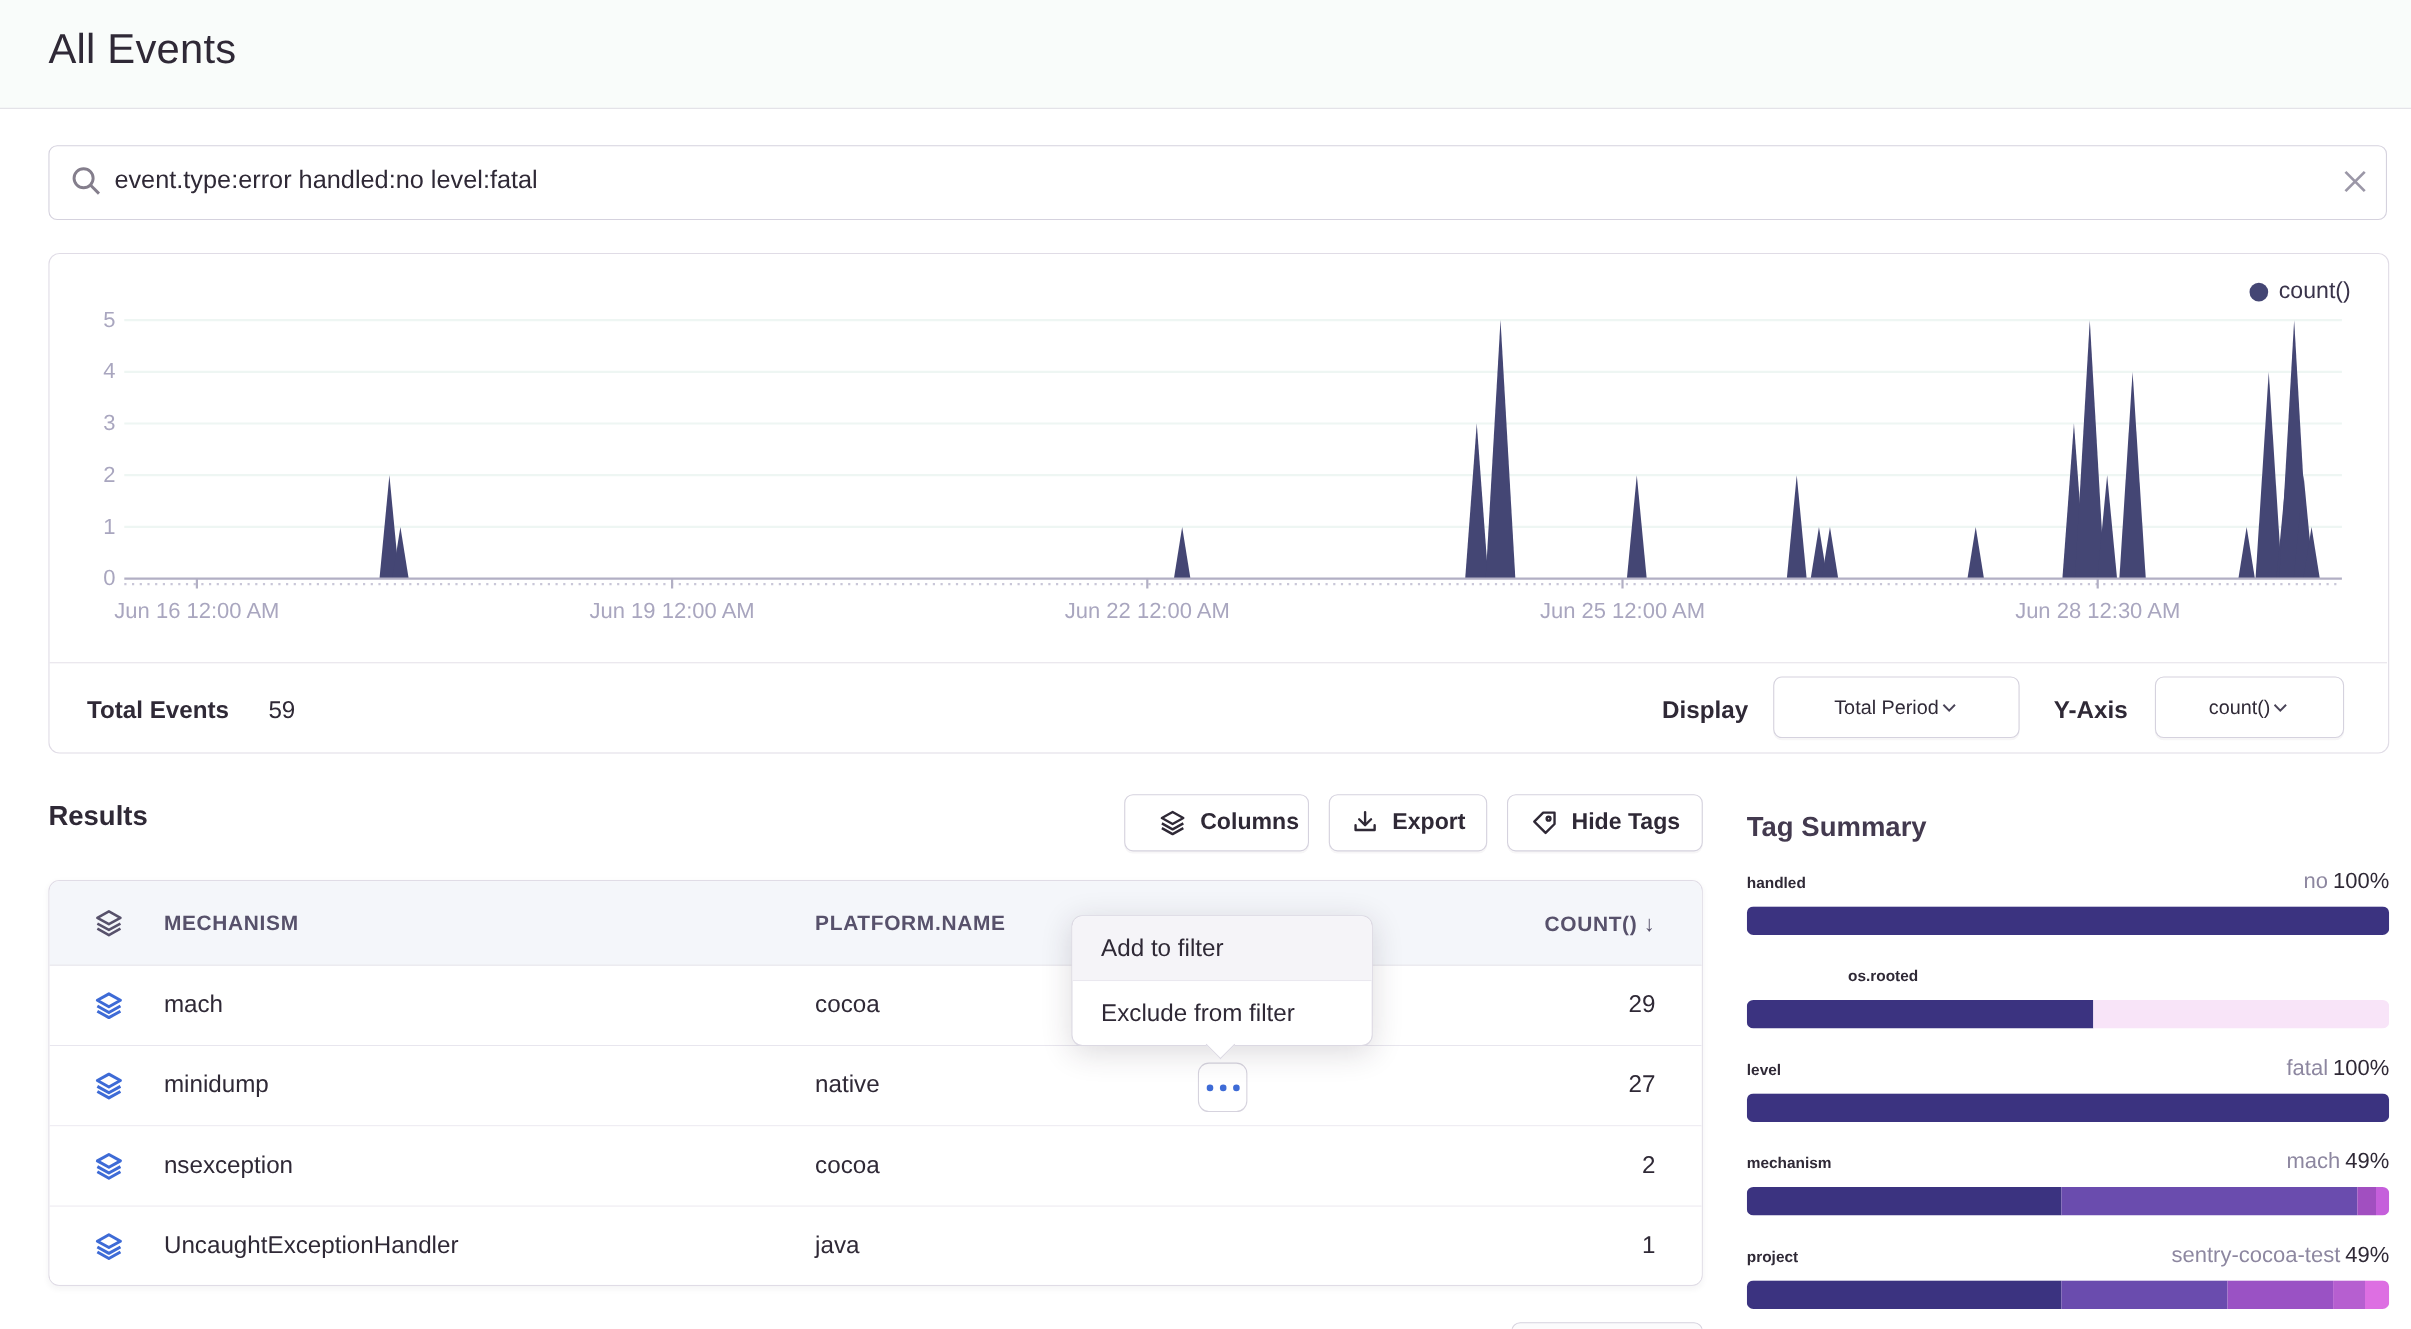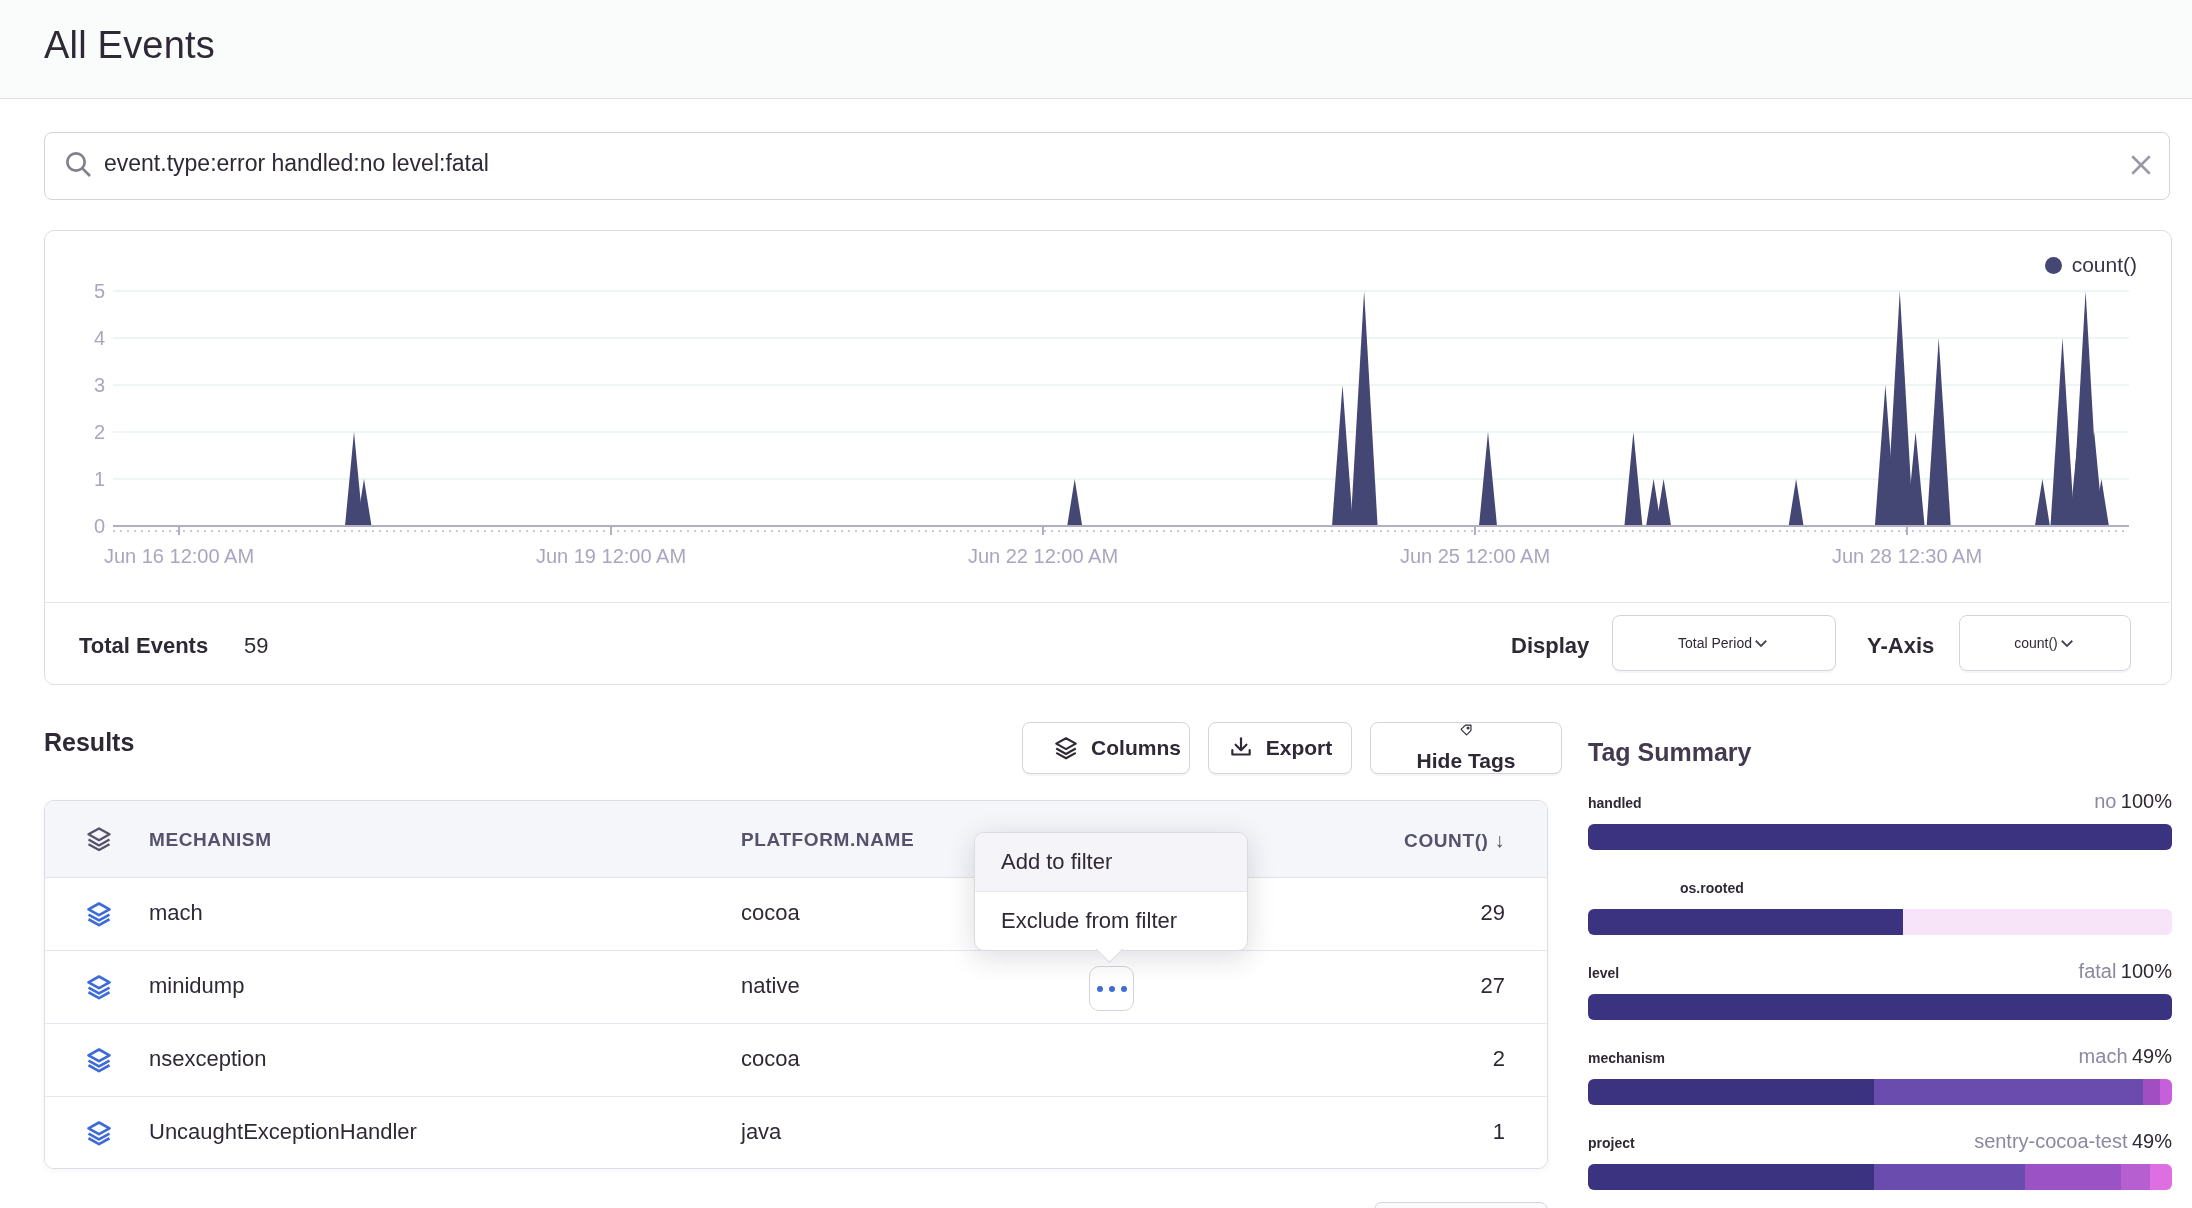--- a/index.html
+++ b/index.html
@@ -22,21 +22,21 @@
   .chart-panel{left:44px;top:230px;width:2128px;height:455px;background:#fff;border:1.5px solid #e0dce6;border-radius:10px;box-sizing:border-box;}
   .legend{right:34px;top:22px;display:flex;align-items:center;gap:10px;}
   .legend-dot{width:17px;height:17px;border-radius:50%;background:#444674;}
   .legend-label{font-size:21px;font-weight:500;color:#39334a;}
   .y-tick{width:60px;text-align:right;font-size:20px;color:#a9a6bf;height:24px;line-height:24px;}
   .x-tick-label{width:220px;text-align:center;font-size:20px;color:#a9a6bf;}
   .chart-footer{left:0;top:371px;width:2125px;height:82px;border-top:1.5px solid #e6e3ea;}
   .tf-label{font-size:22px;font-weight:700;color:#2f2936;}
   .tf-value{font-size:22px;color:#2f2936;}
   .dropdown-btn{height:56px;background:#fff;border:1.5px solid #d5d2de;border-radius:8px;box-sizing:border-box;
-    display:flex;align-items:center;justify-content:center;gap:0;font-size:14px;color:#2f2936;cursor:pointer;
+    display:flex;align-items:center;justify-content:center;gap:0;font-size:18px;color:#2f2936;cursor:pointer;
     box-shadow:0 2px 0 rgba(43,34,51,.04);}
   
   .results-title{left:44px;top:728px;font-size:25px;font-weight:700;color:#2f2936;}
   .toolbar-btn{top:722px;height:52px;background:#fff;border:1.5px solid #d5d2de;border-radius:8px;box-sizing:border-box;
     display:flex;align-items:center;justify-content:center;gap:12px;font-size:21px;font-weight:700;color:#2f2936;cursor:pointer;
     box-shadow:0 2px 0 rgba(43,34,51,.04);}
   
   .results-table{left:44px;top:800px;width:1504px;height:369px;background:#fff;border:1.5px solid #e0dce6;border-radius:10px;box-sizing:border-box;overflow:hidden;box-shadow:0 2px 6px rgba(43,34,51,.05);}
   .t-head{left:0;top:0;width:100%;height:77px;background:#f4f6fa;border-bottom:1.5px solid #e4e1e9;box-sizing:border-box;}
   .th{font-size:19px;font-weight:700;letter-spacing:.6px;color:#57516b;top:28px;}
@@ -177,21 +177,21 @@
   <span>Columns</span>
 </div>
 <div class="abs toolbar-btn" style="left:1208px;width:144px;">
   <svg width="26" height="26" viewBox="0 0 24 24" fill="none" stroke="#2f2936" stroke-width="2" stroke-linecap="round" stroke-linejoin="round">
     <line x1="12" y1="3" x2="12" y2="13"></line>
       <polyline points="7,9 12,14 17,9"></polyline>
       <path d="M4 14 v4 h16 v-4"></path>
   </svg>
   <span>Export</span>
 </div>
-<div class="abs toolbar-btn" style="left:1370px;width:192px;flex-direction:column;">
+<div class="abs toolbar-btn" style="left:1370px;width:178px;">
   <svg width="26" height="26" viewBox="0 0 24 24" fill="none" stroke="#2f2936" stroke-width="2" stroke-linejoin="round">
     <path d="M3.5 11 L11 3.5 H20.5 V13 L13 20.5 Z"></path>
       <circle cx="15.5" cy="8.5" r="1.6"></circle>
   </svg>
   <span>Hide Tags</span>
 </div>
 
 <div class="abs results-table">
   <div class="abs t-head">
     <span class="abs" style="left:40px;top:24px;">

